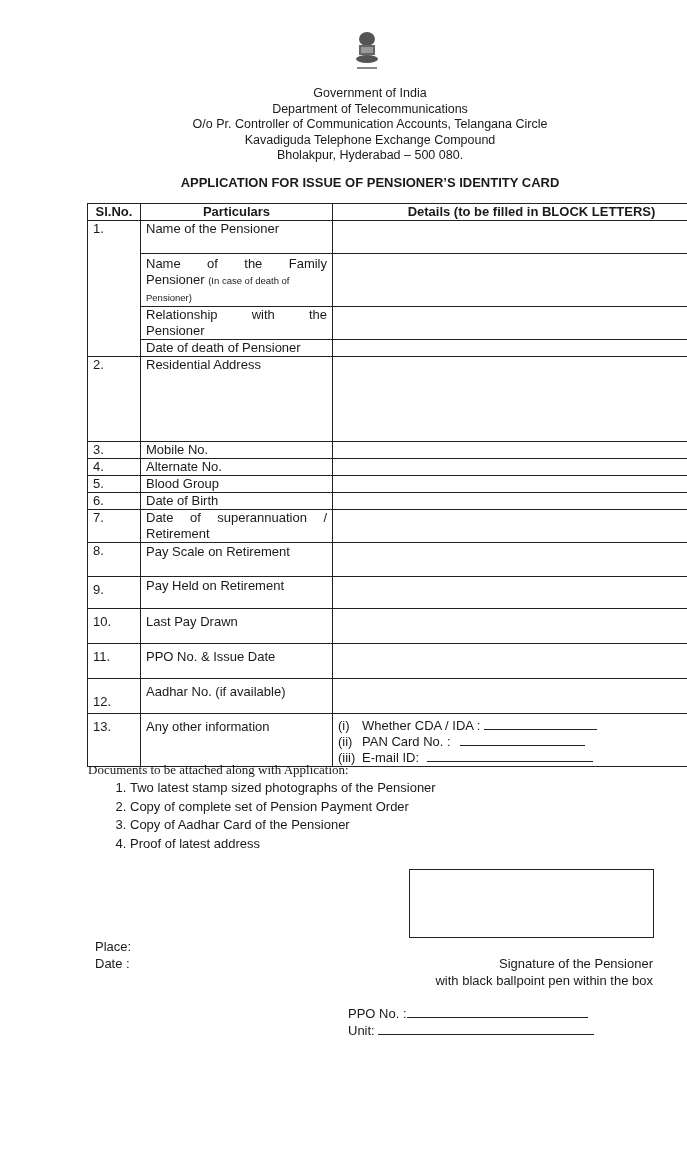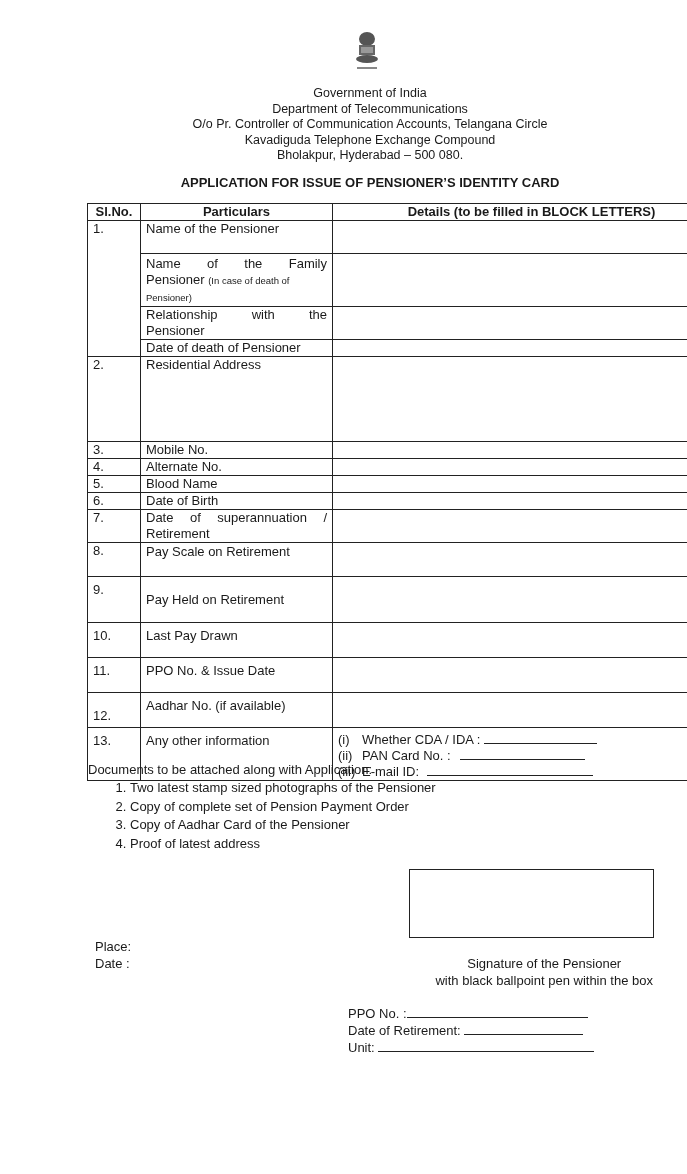--- a/index.html
+++ b/index.html
@@ -8,25 +8,25 @@
   .emblem { position:absolute; left:350px; top:30px; width:34px; height:44px; }
   .hdr { position:absolute; left:0; width:740px; text-align:center; font-size:12.5px; line-height:15.5px; }
   .title { position:absolute; left:0; width:740px; top:175px; text-align:center; font-weight:bold; font-size:13px; }
   table.form { position:absolute; left:87px; top:203px; width:644px; border-collapse:collapse; font-size:13px; }
   table.form td, table.form th { border:1px solid #222; padding:0 5px; vertical-align:top; line-height:16px; }
   table.form th { font-weight:bold; text-align:center; height:15px; font-size:13px; }
   .c1 { width:42px; }
   .c2 { width:181px;margin-left:15px; }
   .justify { text-align:justify; text-align-last:justify; }
   .small { font-size:9.5px; }
-  .docs-h { position:absolute; left:88px; top:762px; font-size:13px; }
+  .docs-h { position:absolute; left:88px; top:762px; font-size:13px;font-family:Liberation Serif, serif; }
   ol.docs { position:absolute; left:108px; top:779px; margin:0; padding-left:22px; font-size:13px; line-height:18.5px; }
   .sigbox { position:absolute; left:409px; top:869px; width:243px; height:67px; border:1px solid #222; }
   .place { position:absolute; left:88px; top:938px; font-size:13px; line-height:17px;margin-left:7px; }
-  .sigcap { position:absolute; right:34px; top:955px; text-align:center; font-size:13px; line-height:17px; }
+  .sigcap { position:absolute; right:34px; top:955px; text-align:right; font-size:13px; line-height:17px; }
   .meta { position:absolute; left:348px; top:1005px; font-size:13px; line-height:17px; }
   .line { display:inline-block; border-bottom:1px solid #222; height:11px; vertical-align:baseline; }
   .oi { font-size:13px; line-height:16px; }
 </style>
 </head>
 <body>
 
 <svg class="emblem" viewBox="0 0 34 44">
   <ellipse cx="17" cy="9" rx="8" ry="7" fill="#555"></ellipse>
   <rect x="9" y="15" width="16" height="10" fill="#666"></rect>
@@ -84,21 +84,21 @@
     <td>Mobile No.</td>
     <td></td>
   </tr>
   <tr>
     <td>4.</td>
     <td>Alternate No.</td>
     <td></td>
   </tr>
   <tr>
     <td>5.</td>
-    <td>Blood Name</td>
+    <td>Blood Group</td>
     <td></td>
   </tr>
   <tr>
     <td>6.</td>
     <td>Date of Birth</td>
     <td></td>
   </tr>
   <tr>
     <td>7.</td>
     <td>
@@ -107,21 +107,21 @@
     </td>
     <td></td>
   </tr>
   <tr>
     <td>8.</td>
     <td style="height:32px;padding-top:1px">Pay Scale on Retirement</td>
     <td></td>
   </tr>
   <tr>
     <td style="padding-top:5px">9.</td>
-    <td style="height:30px;padding-top:15px">Pay Held on Retirement</td>
+    <td style="height:30px;padding-top:1px">Pay Held on Retirement</td>
     <td></td>
   </tr>
   <tr>
     <td style="padding-top:5px">10.</td>
     <td style="height:29px;padding-top:5px">Last Pay Drawn</td>
     <td></td>
   </tr>
   <tr>
     <td style="padding-top:5px">11.</td>
     <td style="height:29px;padding-top:5px">PPO No. &amp; Issue Date</td>
@@ -168,15 +168,14 @@
   <div>Date :</div>
 </div>
 
 <div class="sigcap">
   <div>Signature of the Pensioner</div>
   <div>with black ballpoint pen within the box</div>
 </div>
 
 <div class="meta">
   <div><span>PPO No. :</span><span class="line" style="width:181px"></span></div>
-  <div><span>Date of Retirement:</span> <span class="line" style="width:119px"></span></div>
   <div><span>Unit:</span> <span class="line" style="width:216px"></span></div>
 </div>
 
 </body></html>

